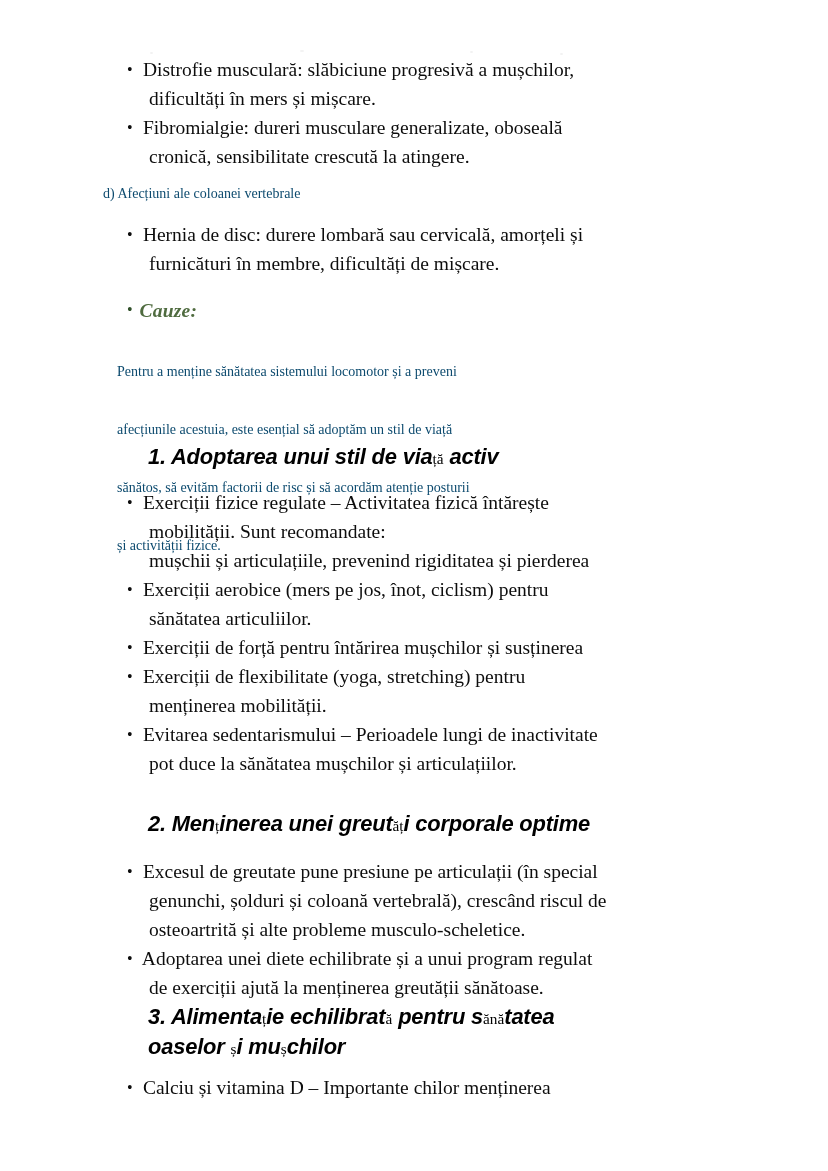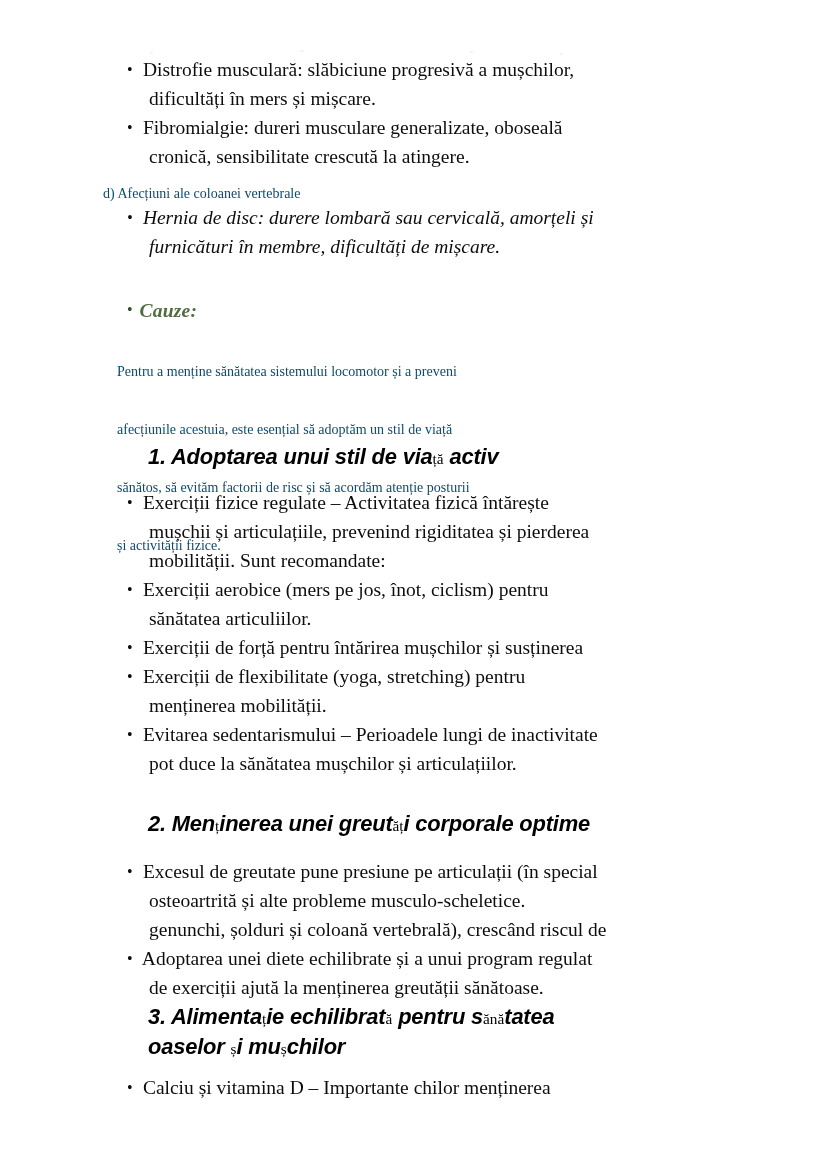--- a/index.html
+++ b/index.html
@@ -125,21 +125,21 @@
       <span class="cont">dificultăți în mers și mișcare.</span>
     </li>
     <li class="bullet-item">
       <span>Fibromialgie: dureri musculare generalizate, oboseală</span>
       <span class="cont">cronică, sensibilitate crescută la atingere.</span>
     </li>
   </ul>
 
   <div class="para" style="left:103px;top:179px;width:600px;">d) Afecțiuni ale coloanei vertebrale</div>
 
-  <ul class="bullet-list" style="left:127px;top:203px;width:610px;font-style:italic;">
+  <ul class="bullet-list" style="left:127px;top:220px;width:610px;">
     <li class="bullet-item">
       <span>Hernia de disc: durere lombară sau cervicală, amorțeli și</span>
       <span class="cont">furnicături în membre, dificultăți de mișcare.</span>
     </li>
   </ul>
 
   <div class="cauze-wrap" style="left:127px;top:300px;">
     <span class="cauze-bullet">•</span><span class="cauze-label">Cauze:</span>
   </div>
 
@@ -150,22 +150,22 @@
     <span>și activității fizice.</span>
   </div>
 
   <div class="heading" style="left:148px;top:443px;width:600px;">
     <span>1. </span><span>Adoptarea unui stil de via</span><span class="fb">ță</span><span> activ</span>
   </div>
 
   <ul class="bullet-list" style="left:127px;top:488px;width:615px;">
     <li class="bullet-item">
       <span>Exerciții fizice regulate – Activitatea fizică întărește</span>
+      <span class="cont">mobilității. Sunt recomandate:</span>
       <span class="cont">mușchii și articulațiile, prevenind rigiditatea și pierderea</span>
-      <span class="cont">mobilității. Sunt recomandate:</span>
     </li>
     <li class="bullet-item">
       <span>Exerciții aerobice (mers pe jos, înot, ciclism) pentru</span>
       <span class="cont">sănătatea articuliilor.</span>
     </li>
     <li class="bullet-item">
       <span>Exerciții de forță pentru întărirea mușchilor și susținerea</span>
     </li>
     <li class="bullet-item">
       <span>Exerciții de flexibilitate (yoga, stretching) pentru</span>
@@ -177,22 +177,22 @@
     </li>
   </ul>
 
   <div class="heading" style="left:148px;top:810px;width:620px;">
     <span>2. Men</span><span class="fb">ț</span><span>inerea unei greut</span><span class="fb">ăț</span><span>i corporale optime</span>
   </div>
 
   <ul class="bullet-list" style="left:127px;top:857px;width:615px;">
     <li class="bullet-item">
       <span>Excesul de greutate pune presiune pe articulații (în special</span>
+      <span class="cont">genunchi, șolduri și coloană vertebrală), crescând riscul de</span>
       <span class="cont">osteoartrită și alte probleme musculo-scheletice.</span>
-      <span class="cont">genunchi, șolduri și coloană vertebrală), crescând riscul de</span>
     </li>
     <li class="bullet-item">
       <span>Adoptarea unei diete echilibrate și a unui program regulat</span>
       <span class="cont">de exerciții ajută la menținerea greutății sănătoase.</span>
     </li>
   </ul>
 
   <div class="heading" style="left:148px;top:1003px;width:620px;">
     <span>3. Alimenta</span><span class="fb">ț</span><span>ie echilibrat</span><span class="fb">ă</span><span> pentru s</span><span class="fb">ăn</span><span class="fb">ă</span><span>tatea</span><br>
     <span>oaselor </span><span class="fb">ș</span><span>i mu</span><span class="fb">ș</span><span>chilor</span>

